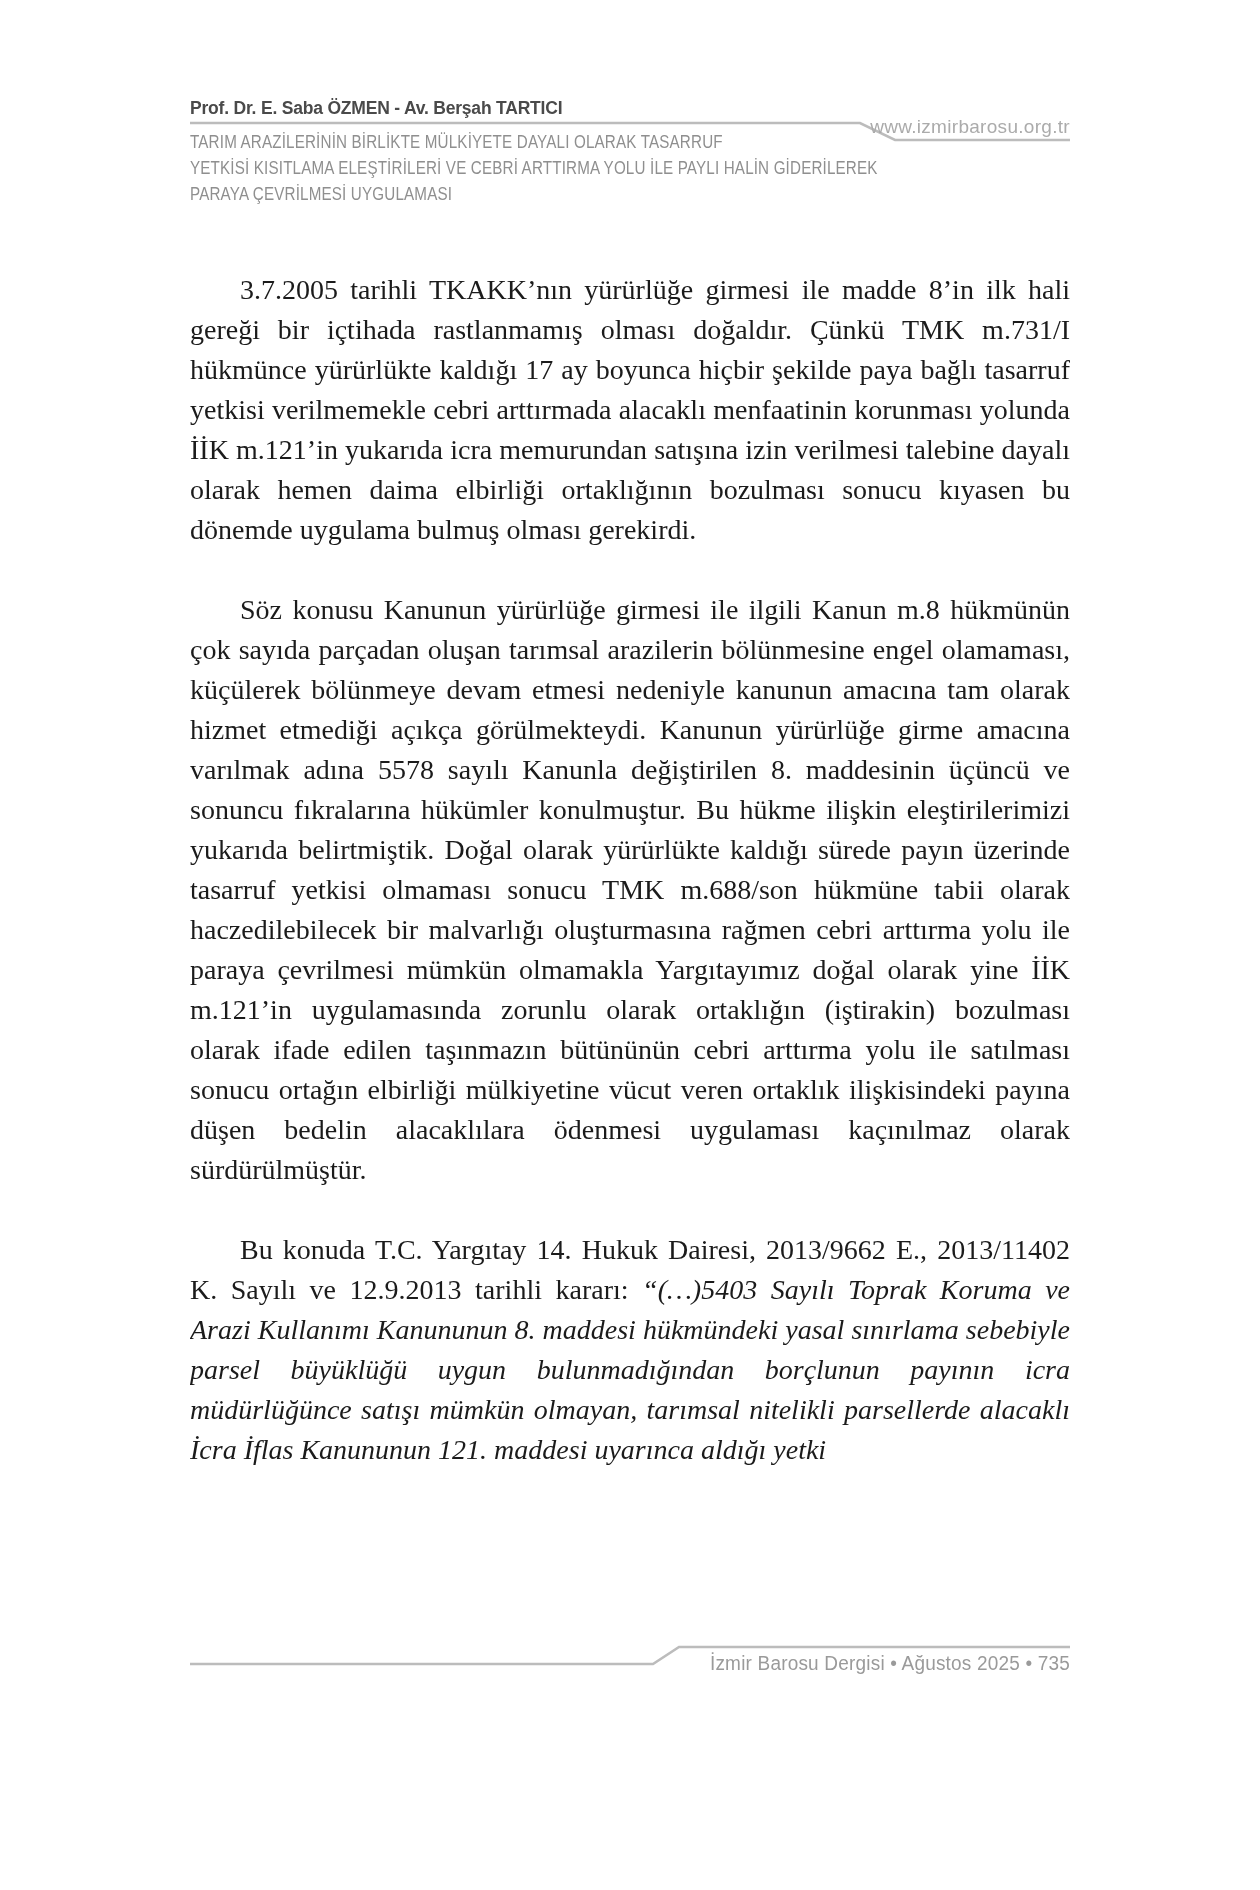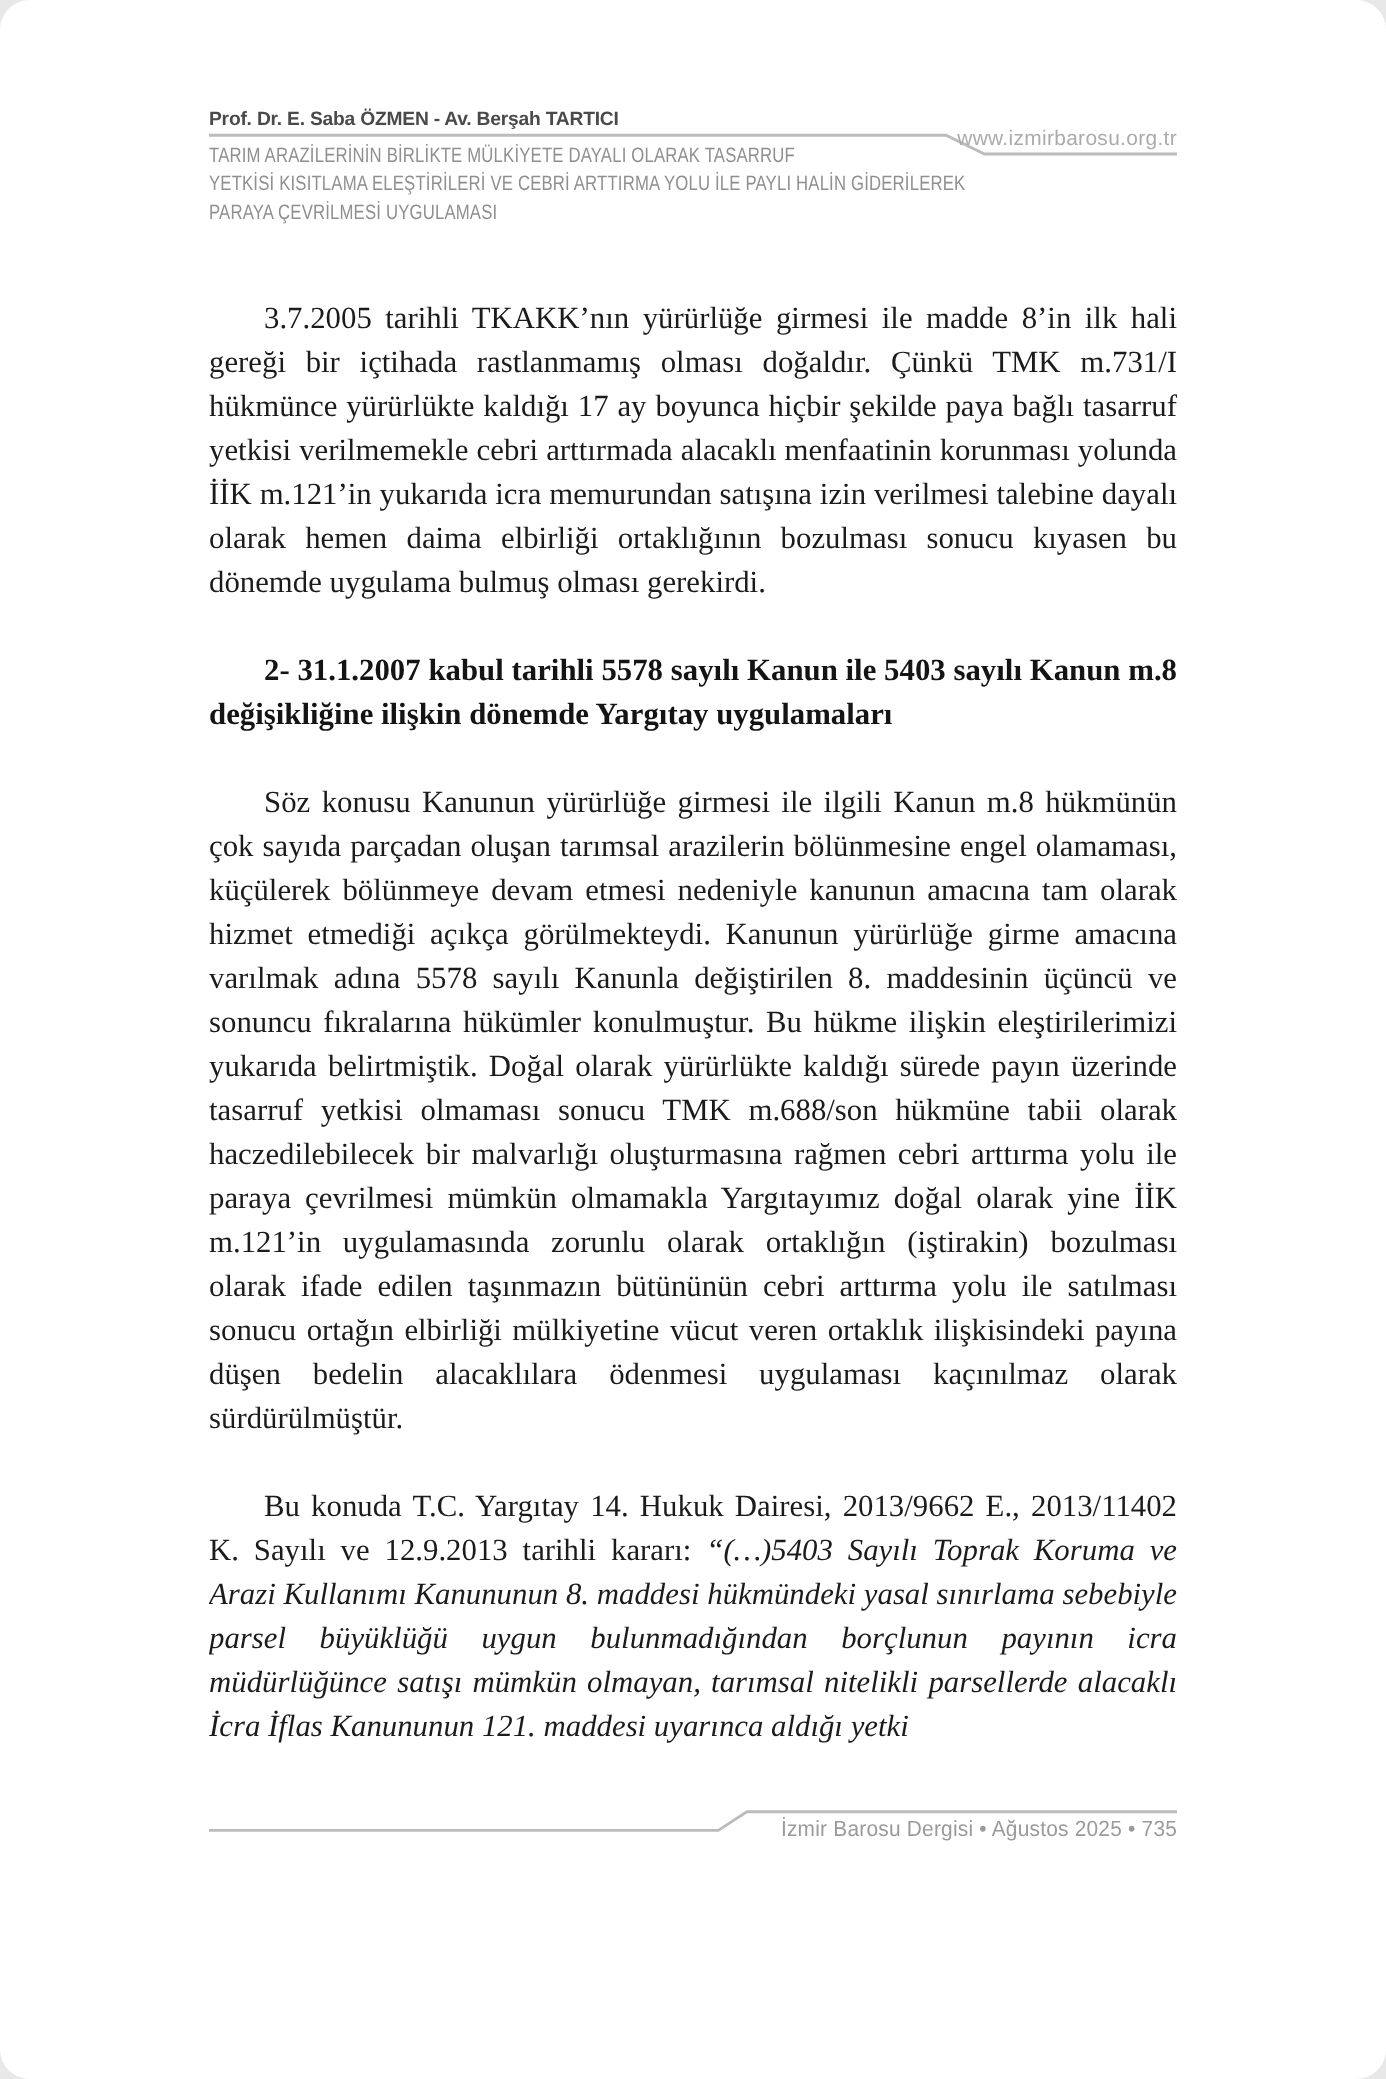--- a/index.html
+++ b/index.html
@@ -2,21 +2,20 @@
 <html lang="tr"><head>
 <meta charset="utf-8">
 <style>
   html,body{margin:0;padding:0;background:#e8e8e8;}
   .page{
     position:relative;
     width:1260px;height:1890px;
     background:#ffffff;
     overflow:hidden;
     font-family:"Liberation Serif", serif;
-    border-radius:27px;
   }
   
   .authors{
     position:absolute;left:190px;top:97px;
     font-family:"Liberation Sans", sans-serif;
     font-weight:bold;font-size:17.5px;line-height:22px;
     color:#4a4a4a;letter-spacing:-0.2px;white-space:nowrap;
   }
   .site-url{
     position:absolute;right:190px;top:117px;
@@ -74,21 +73,20 @@
 
   <div class="article-title">
     <div>TARIM ARAZİLERİNİN BİRLİKTE MÜLKİYETE DAYALI OLARAK TASARRUF</div>
     <div>YETKİSİ KISITLAMA ELEŞTİRİLERİ VE CEBRİ ARTTIRMA YOLU İLE PAYLI HALİN GİDERİLEREK</div>
     <div>PARAYA ÇEVRİLMESİ UYGULAMASI</div>
   </div>
 
   <div class="body-text">
     <p class="first">3.7.2005 tarihli TKAKK’nın yürürlüğe girmesi ile madde 8’in ilk hali gereği bir içtihada rastlanmamış olması doğaldır. Çünkü TMK m.731/I hükmünce yürürlükte kaldığı 17 ay boyunca hiçbir şekilde paya bağlı tasarruf yetkisi verilmemekle cebri arttırmada alacaklı menfaatinin korunması yolunda İİK m.121’in yukarıda icra memurundan satışına izin verilmesi talebine dayalı olarak hemen daima elbirliği ortaklığının bozulması sonucu kıyasen bu dönemde uygulama bulmuş olması gerekirdi.</p>
 
-    <h2>2- 31.1.2007 kabul tarihli 5578 sayılı Kanun ile 5403 sayılı Kanun m.8 değişikliğine ilişkin dönemde Yargıtay uygulamaları</h2>
 
     <p>Söz konusu Kanunun yürürlüğe girmesi ile ilgili Kanun m.8 hükmünün çok sayıda parçadan oluşan tarımsal arazilerin bölünmesine engel olamaması, küçülerek bölünmeye devam etmesi nedeniyle kanunun amacına tam olarak hizmet etmediği açıkça görülmekteydi. Kanunun yürürlüğe girme amacına varılmak adına 5578 sayılı Kanunla değiştirilen 8. maddesinin üçüncü ve sonuncu fıkralarına hükümler konulmuştur. Bu hükme ilişkin eleştirilerimizi yukarıda belirtmiştik. Doğal olarak yürürlükte kaldığı sürede payın üzerinde tasarruf yetkisi olmaması sonucu TMK m.688/son hükmüne tabii olarak haczedilebilecek bir malvarlığı oluşturmasına rağmen cebri arttırma yolu ile paraya çevrilmesi mümkün olmamakla Yargıtayımız doğal olarak yine İİK m.121’in uygulamasında zorunlu olarak ortaklığın (iştirakin) bozulması olarak ifade edilen taşınmazın bütününün cebri arttırma yolu ile satılması sonucu ortağın elbirliği mülkiyetine vücut veren ortaklık ilişkisindeki payına düşen bedelin alacaklılara ödenmesi uygulaması kaçınılmaz olarak sürdürülmüştür.</p>
 
     <p><span>Bu konuda T.C. Yargıtay 14. Hukuk Dairesi, 2013/9662 E., 2013/11402 K. Sayılı ve 12.9.2013 tarihli kararı: </span><span class="quote-italic">“(…)5403 Sayılı Toprak Koruma ve Arazi Kullanımı Kanununun 8. maddesi hükmündeki yasal sınırlama sebebiyle parsel büyüklüğü uygun bulunmadığından borçlunun payının icra müdürlüğünce satışı mümkün olmayan, tarımsal nitelikli parsellerde alacaklı İcra İflas Kanununun 121. maddesi uyarınca aldığı yetki</span></p>
   </div>
 
   <svg class="footer-rule-svg" viewBox="0 0 884 28" aria-hidden="true">
     <polyline points="2,23 465,23 491,6 882,6" fill="none" stroke="#bcbcbc" stroke-width="2.6"></polyline>
   </svg>
 

